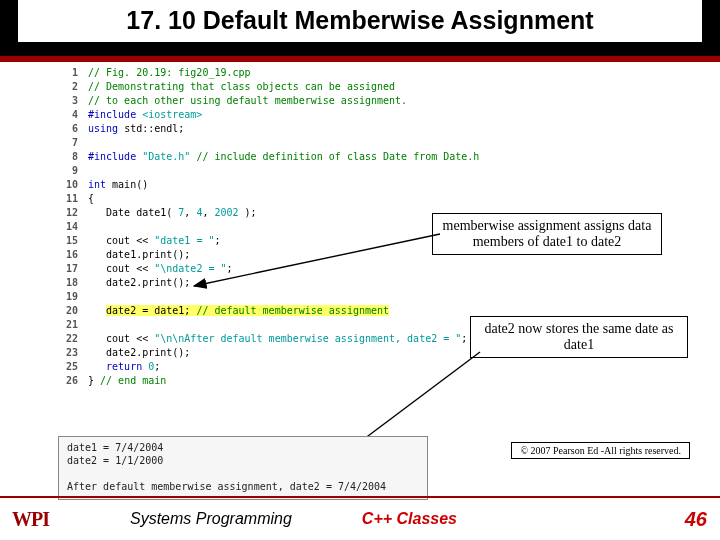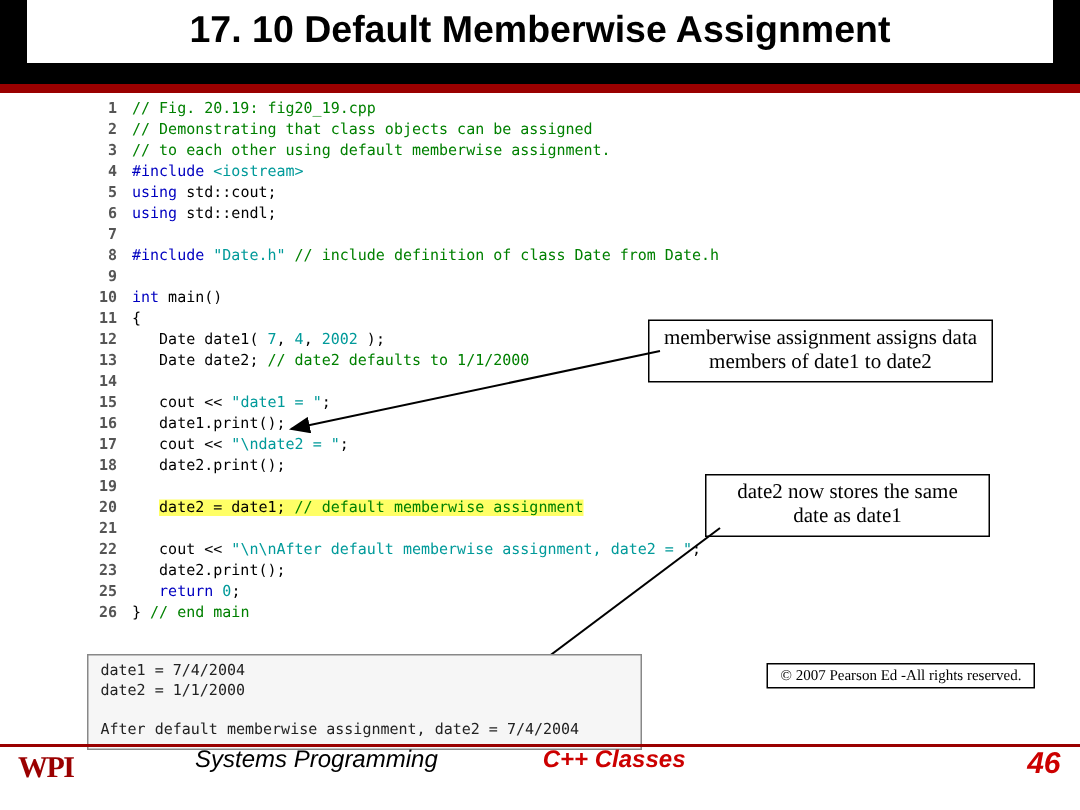--- a/index.html
+++ b/index.html
@@ -88,32 +88,33 @@
     position: absolute;
     border: 1px solid #000;
     background: #fff;
     padding: 4px 8px;
     font-family: 'Times New Roman', serif;
     font-size: 14px;
     text-align: center;
     line-height: 16px;
   }
   #callout1 { top: 213px; left: 432px; width: 230px; }
-  #callout2 { top: 316px; left: 470px; width: 190px; }
+  #callout2 { top: 316px; left: 470px; width: 218px; }
 
   svg.arrow { position: absolute; overflow: visible; pointer-events: none; }
   #arr1 { top: 232px; left: 190px; width: 260px; height: 60px; }
   #arr2 { top: 350px; left: 320px; width: 180px; height: 120px; }
 
   .footer {
     position: absolute;
     left: 0; right: 0; bottom: 0;
     height: 44px;
     border-top: 2px solid #9a0000;
     display: flex;
+    align-items: center;
     font-family: 'Comic Sans MS', cursive, sans-serif;
     font-size: 16px;
   }
   .footer .gap { flex: 1; }
   .logo {
     width: 58px; height: 28px;
     margin-left: 12px;
     display: flex; align-items: center;
     font-family: Georgia, serif;
     font-weight: bold;
@@ -131,29 +132,27 @@
 <div class="header">
   <div class="title">17. 10 Default Memberwise Assignment</div>
 </div>
 <div class="redbar"></div>
 
 <div class="code-area" id="code-listing">
     <div class="row"><span class="ln">1</span><span class="cmt">// Fig. 20.19: fig20_19.cpp</span></div>
     <div class="row"><span class="ln">2</span><span class="cmt">// Demonstrating that class objects can be assigned</span></div>
     <div class="row"><span class="ln">3</span><span class="cmt">// to each other using default memberwise assignment.</span></div>
     <div class="row"><span class="ln">4</span><span class="pre">#include </span><span class="str">&lt;iostream&gt;</span></div>
-    <div class="row"><span class="ln">5</span><span class="kwd">using</span> std::cout;</div>
     <div class="row"><span class="ln">6</span><span class="kwd">using</span> std::endl;</div>
     <div class="row"><span class="ln">7</span></div>
     <div class="row"><span class="ln">8</span><span class="pre">#include </span><span class="str">"Date.h"</span> <span class="cmt">// include definition of class Date from Date.h</span></div>
     <div class="row"><span class="ln">9</span></div>
     <div class="row"><span class="ln">10</span><span class="kwd">int</span> main()</div>
     <div class="row"><span class="ln">11</span>{</div>
     <div class="row"><span class="ln">12</span>   Date date1( <span class="num">7</span>, <span class="num">4</span>, <span class="num">2002</span> );</div>
-    <div class="row"><span class="ln">13</span>   Date date2; <span class="cmt">// date2 defaults to 1/1/2000</span></div>
     <div class="row"><span class="ln">14</span></div>
     <div class="row"><span class="ln">15</span>   cout &lt;&lt; <span class="str">"date1 = "</span>;</div>
     <div class="row"><span class="ln">16</span>   date1.print();</div>
     <div class="row"><span class="ln">17</span>   cout &lt;&lt; <span class="str">"\ndate2 = "</span>;</div>
     <div class="row"><span class="ln">18</span>   date2.print();</div>
     <div class="row"><span class="ln">19</span></div>
     <div class="row"><span class="ln">20</span>   <span class="hl">date2 = date1; <span class="cmt">// default memberwise assignment</span></span></div>
     <div class="row"><span class="ln">21</span></div>
     <div class="row"><span class="ln">22</span>   cout &lt;&lt; <span class="str">"\n\nAfter default memberwise assignment, date2 = "</span>;</div>
     <div class="row"><span class="ln">23</span>   date2.print();</div>

